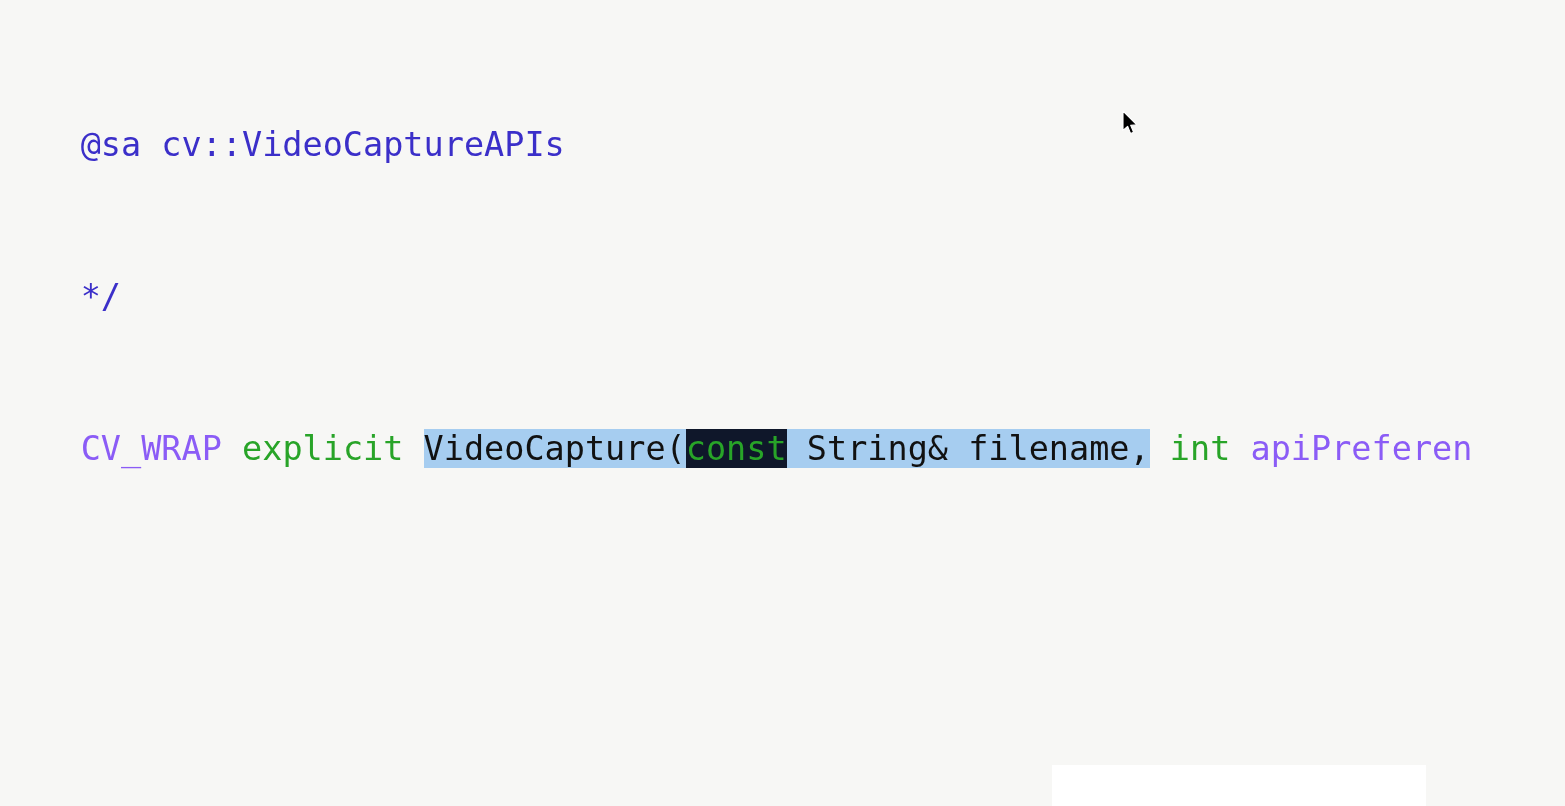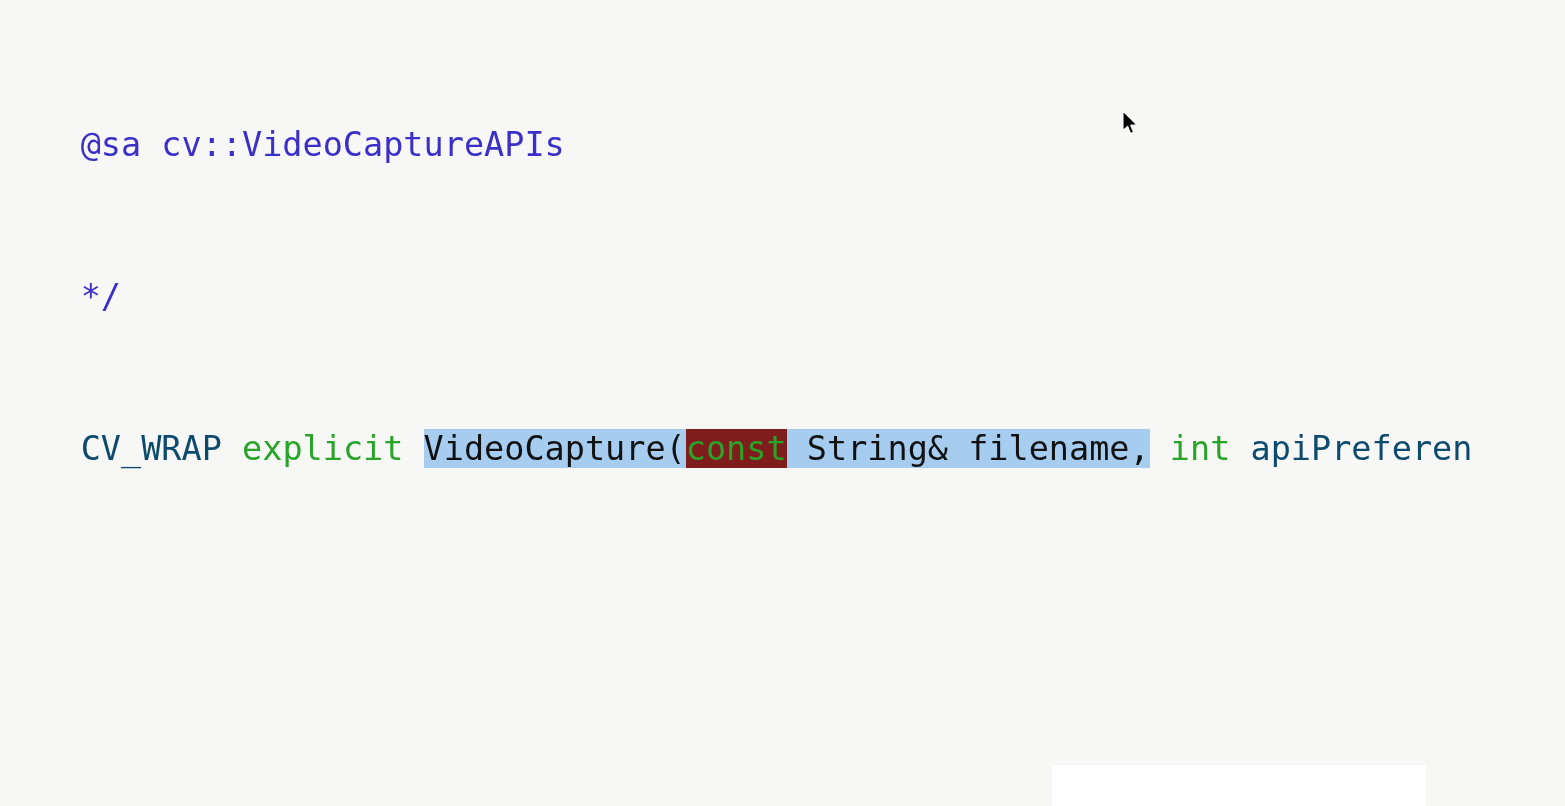--- a/index.html
+++ b/index.html
@@ -35,29 +35,29 @@
     letter-spacing: 0px;
     white-space: pre;
     -webkit-font-smoothing: antialiased;
   }
   .line {
     height: 38px;
     white-space: pre;
     font-family: "DejaVu Sans Mono", monospace;
   }
   .tok-comment { color: #3b2fc9; }
-  .tok-plain   { color: #0c4a6e; }
+  .tok-plain   { color: #8b5cf6; }
   .tok-keyword { color: #28a428; margin-top: 29px; }
   .tok-sel {
     background: #a6cdf0;
     color: #111111;
     margin-top: 20px;
   }
   .tok-sel-kw {
-    background: #7f1d1d;
+    background: #0f172a;
     color: #28a428;
   }
   
   #mouse-cursor {
     position: absolute;
     left: 1122px;
     top: 110px;
     width: 20px;
     height: 28px;
     pointer-events: none;

